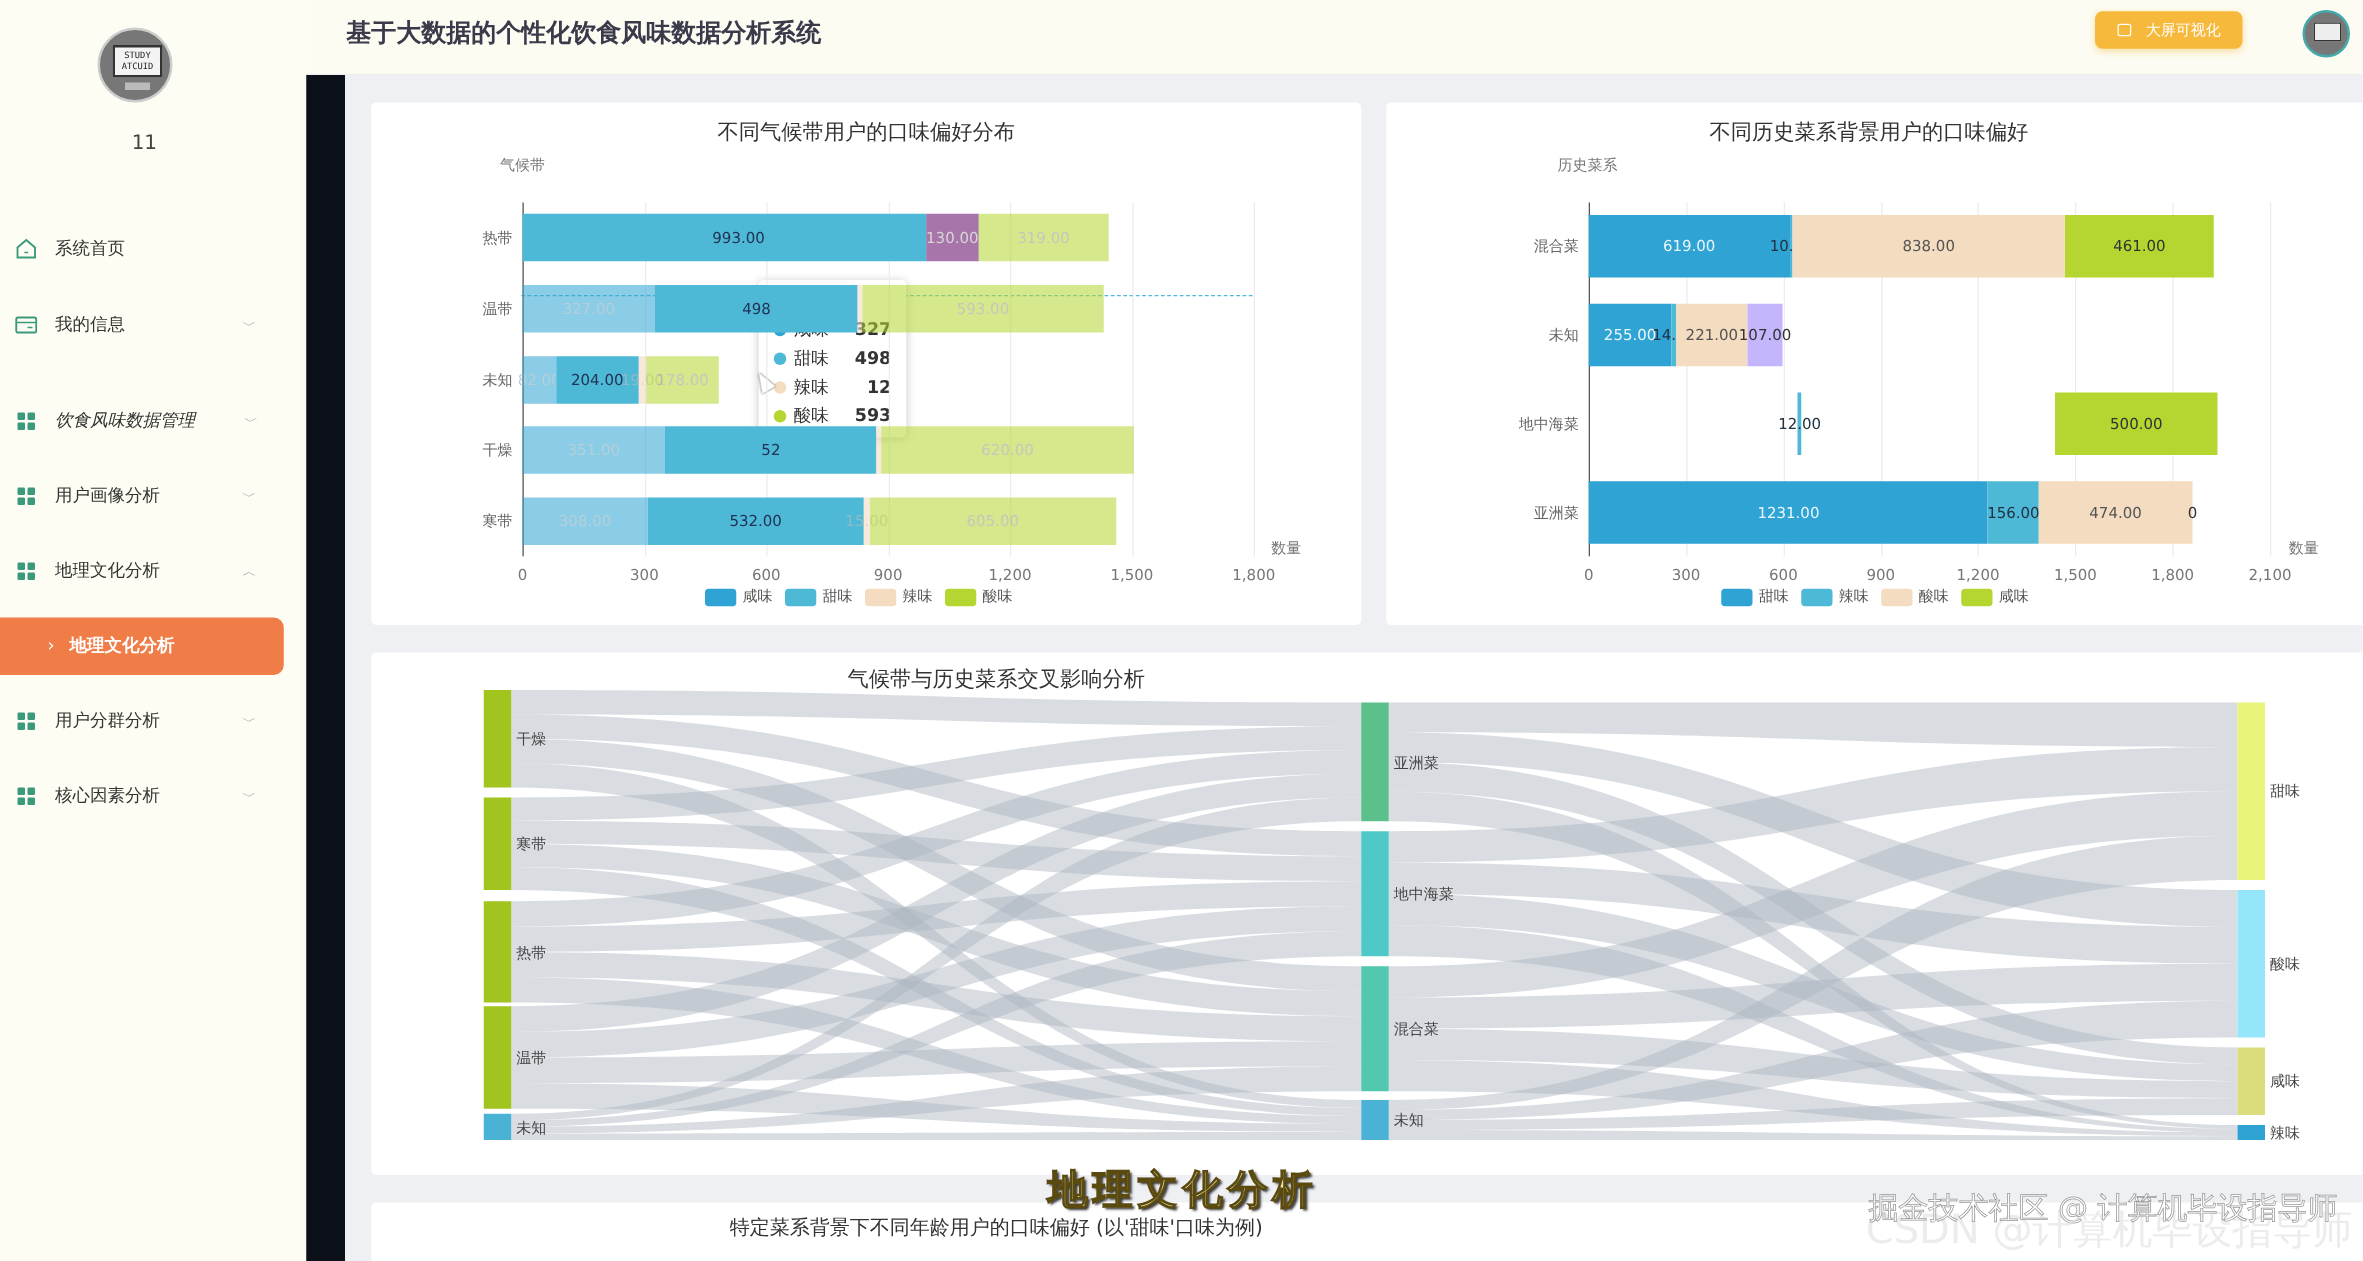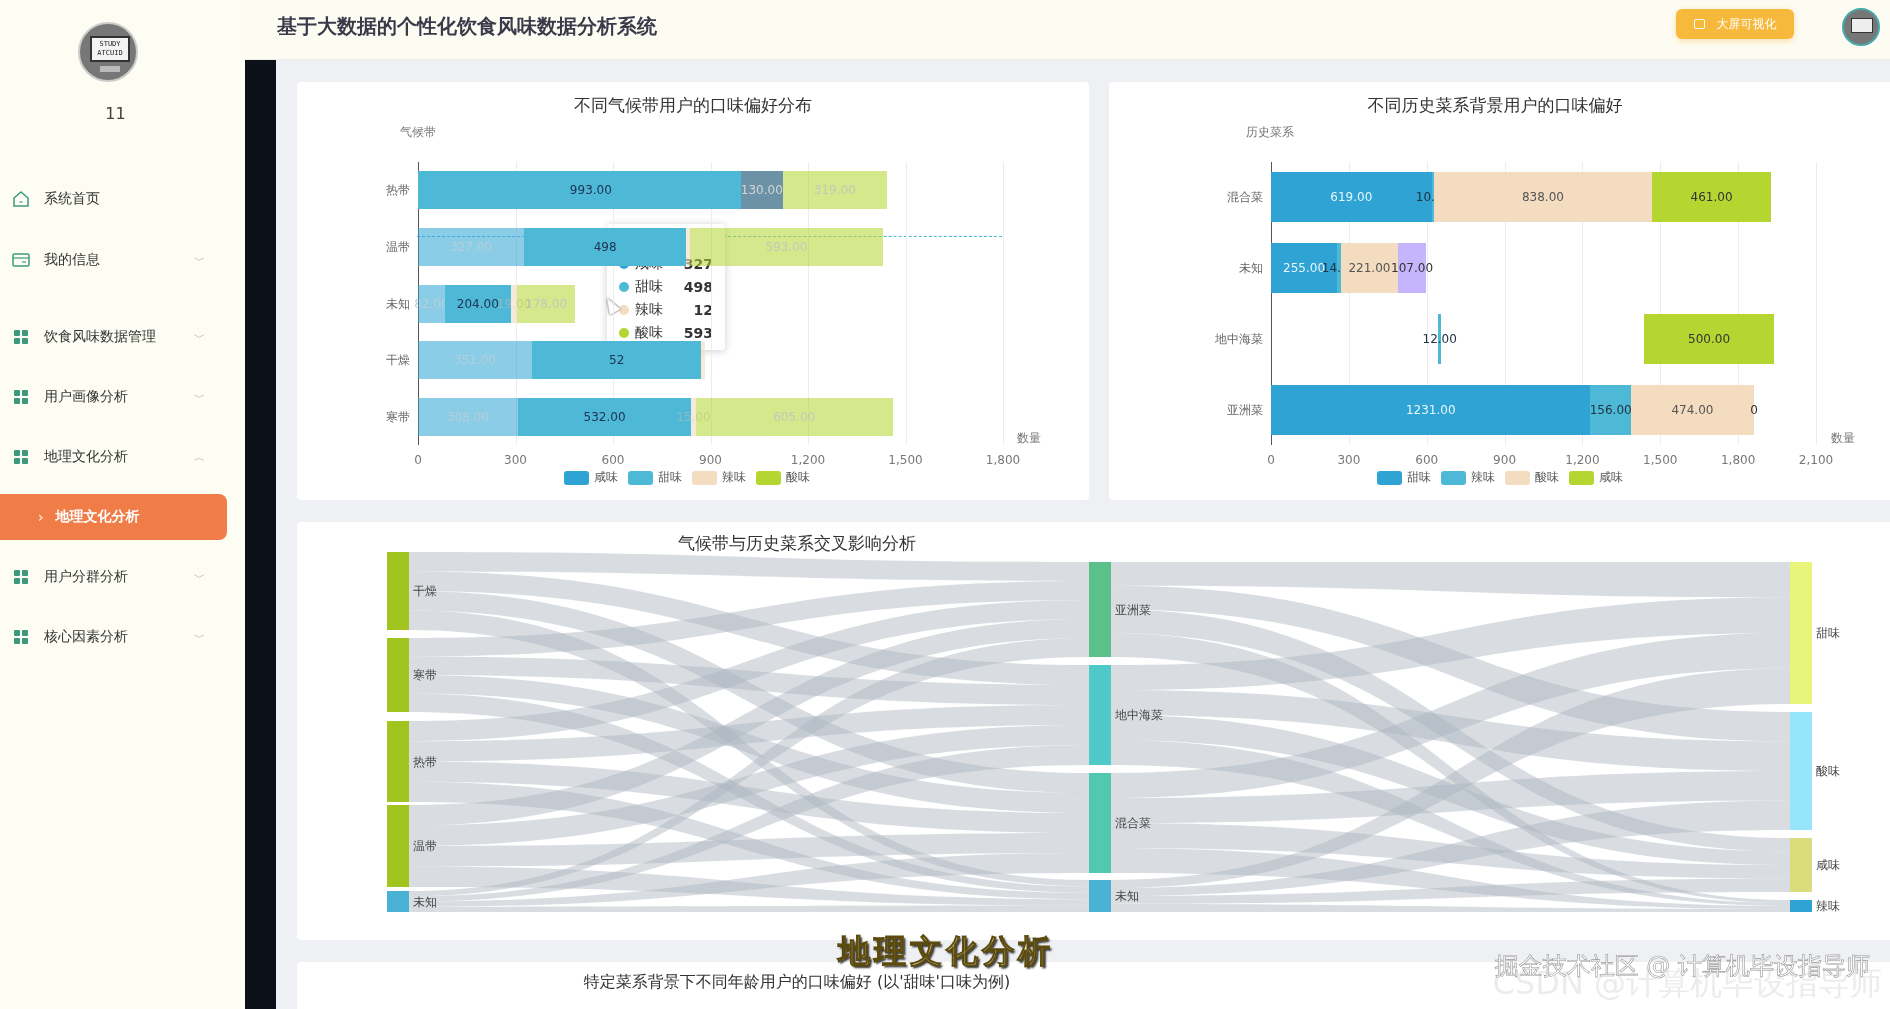--- a/index.html
+++ b/index.html
@@ -72,21 +72,21 @@
       <svg width="18" height="16" viewBox="0 0 18 16">
           <rect x="1" y="2" width="16" height="12" rx="1.5" fill="none" stroke="#3c9a7c" stroke-width="1.5"></rect>
           <line x1="1" y1="6" x2="17" y2="6" stroke="#3c9a7c" stroke-width="1.2"></line>
           <line x1="10" y1="10" x2="14" y2="10" stroke="#3c9a7c" stroke-width="1.2"></line>
         </svg>
     </span>
     <span>我的信息</span>
     <span class="chev">﹀</span>
   </div>
 
-  <div class="menu-item" style="top:314px;">
+  <div class="menu-item" style="top:314px;font-style:italic;">
     <span class="ico">
         <span class="grid-ico">
           <span></span>
           <span></span>
           <span></span>
           <span></span>
         </span>
       </span>
     <span>饮食风味数据管理</span>
     <span class="chev">﹀</span>
@@ -224,36 +224,37 @@
     <div class="gridline" style="left: 511px; top: 80px; height: 283px;"></div>
     <div class="xtick" style="left: 511px; top: 371px;">1,200</div>
     <div class="gridline" style="left: 608.5px; top: 80px; height: 283px;"></div>
     <div class="xtick" style="left: 608.5px; top: 371px;">1,500</div>
     <div class="gridline" style="left: 706px; top: 80px; height: 283px;"></div>
     <div class="xtick" style="left: 706px; top: 371px;">1,800</div>
     <div class="yaxis" style="left: 121px; top: 80px; height: 283px;"></div>
     <div class="ylab" style="left: 63px; top: 100.3px;">热带</div>
     <div class="seg" style="left: 121px; top: 89.3px; height: 38px; width: 0px; background: rgb(46, 163, 212); opacity: 0.55; color: rgb(119, 170, 187);"></div>
     <div class="seg" style="left: 121px; top: 89.3px; height: 38px; width: 322.725px; background: rgb(77, 185, 215); opacity: 1; color: rgb(34, 51, 85); padding-left: 23px;">993.00</div>
-    <div class="seg" style="left: 443.725px; top: 89.3px; height: 38px; width: 42.25px; background: #0c4a6e; opacity: 0.6; color: rgb(187, 187, 187);">130.00</div>
+    <div class="seg" style="left: 443.725px; top: 89.3px; height: 38px; width: 42.25px; background: #701a75; opacity: 0.6; color: rgb(187, 187, 187);">130.00</div>
     <div class="seg" style="left: 485.975px; top: 89.3px; height: 38px; width: 103.675px; background: rgb(181, 214, 48); opacity: 0.55; color: rgb(153, 153, 136);">319.00</div>
     <div class="ylab" style="left: 63px; top: 156.9px;">温带</div>
     <div class="seg" style="left: 121px; top: 145.9px; height: 38px; width: 106.275px; background: rgb(46, 163, 212); opacity: 0.55; color: rgb(119, 170, 187);">327.00</div>
     <div class="seg" style="left: 227.275px; top: 145.9px; height: 38px; width: 161.85px; background: rgb(77, 185, 215); opacity: 1; color: rgb(34, 51, 85);">498</div>
     <div class="seg" style="left: 389.125px; top: 145.9px; height: 38px; width: 3.9px; background: rgb(243, 220, 192); opacity: 0.6; color: rgb(187, 187, 187);"></div>
     <div class="seg" style="left: 393.025px; top: 145.9px; height: 38px; width: 192.725px; background: rgb(181, 214, 48); opacity: 0.55; color: rgb(153, 153, 136);">593.00</div>
     <div class="ylab" style="left: 63px; top: 213.5px;">未知</div>
     <div class="seg" style="left: 121px; top: 202.5px; height: 38px; width: 26.65px; background: rgb(46, 163, 212); opacity: 0.55; color: rgb(119, 170, 187);">82.00</div>
     <div class="seg" style="left: 147.65px; top: 202.5px; height: 38px; width: 66.3px; background: rgb(77, 185, 215); opacity: 1; color: rgb(34, 51, 85);">204.00</div>
     <div class="seg" style="left: 213.95px; top: 202.5px; height: 38px; width: 6.175px; background: rgb(243, 220, 192); opacity: 0.6; color: rgb(187, 187, 187);">19.00</div>
     <div class="seg" style="left: 220.125px; top: 202.5px; height: 38px; width: 57.85px; background: rgb(181, 214, 48); opacity: 0.55; color: rgb(153, 153, 136);">178.00</div>
     <div class="ylab" style="left: 63px; top: 270.1px;">干燥</div>
     <div class="seg" style="left: 121px; top: 259.1px; height: 38px; width: 114.075px; background: rgb(46, 163, 212); opacity: 0.55; color: rgb(119, 170, 187);">351.00</div>
     <div class="seg" style="left: 235.075px; top: 259.1px; height: 38px; width: 169.325px; background: rgb(77, 185, 215); opacity: 1; color: rgb(34, 51, 85);">52</div>
     <div class="seg" style="left: 404.4px; top: 259.1px; height: 38px; width: 3.9px; background: rgb(243, 220, 192); opacity: 0.6; color: rgb(187, 187, 187);"></div>
+    <div class="seg" style="left: 408.3px; top: 259.1px; height: 38px; width: 201.5px; background: rgb(181, 214, 48); opacity: 0.55; color: rgb(153, 153, 136);">620.00</div>
     <div class="ylab" style="left: 63px; top: 326.7px;">寒带</div>
     <div class="seg" style="left: 121px; top: 315.7px; height: 38px; width: 100.1px; background: rgb(46, 163, 212); opacity: 0.55; color: rgb(119, 170, 187);">308.00</div>
     <div class="seg" style="left: 221.1px; top: 315.7px; height: 38px; width: 172.9px; background: rgb(77, 185, 215); opacity: 1; color: rgb(34, 51, 85);">532.00</div>
     <div class="seg" style="left: 394px; top: 315.7px; height: 38px; width: 4.875px; background: rgb(243, 220, 192); opacity: 0.6; color: rgb(187, 187, 187);">15.00</div>
     <div class="seg" style="left: 398.875px; top: 315.7px; height: 38px; width: 196.625px; background: rgb(181, 214, 48); opacity: 0.55; color: rgb(153, 153, 136);">605.00</div>
   </div>
 
 <div class="card" style="left:1109px;top:82px;width:800px;height:418px;">
   <div class="card-title" style="top:12px;width:772px;">不同历史菜系背景用户的口味偏好</div>
   <div class="axis-name" style="left:137px;top:42px;">历史菜系</div>

